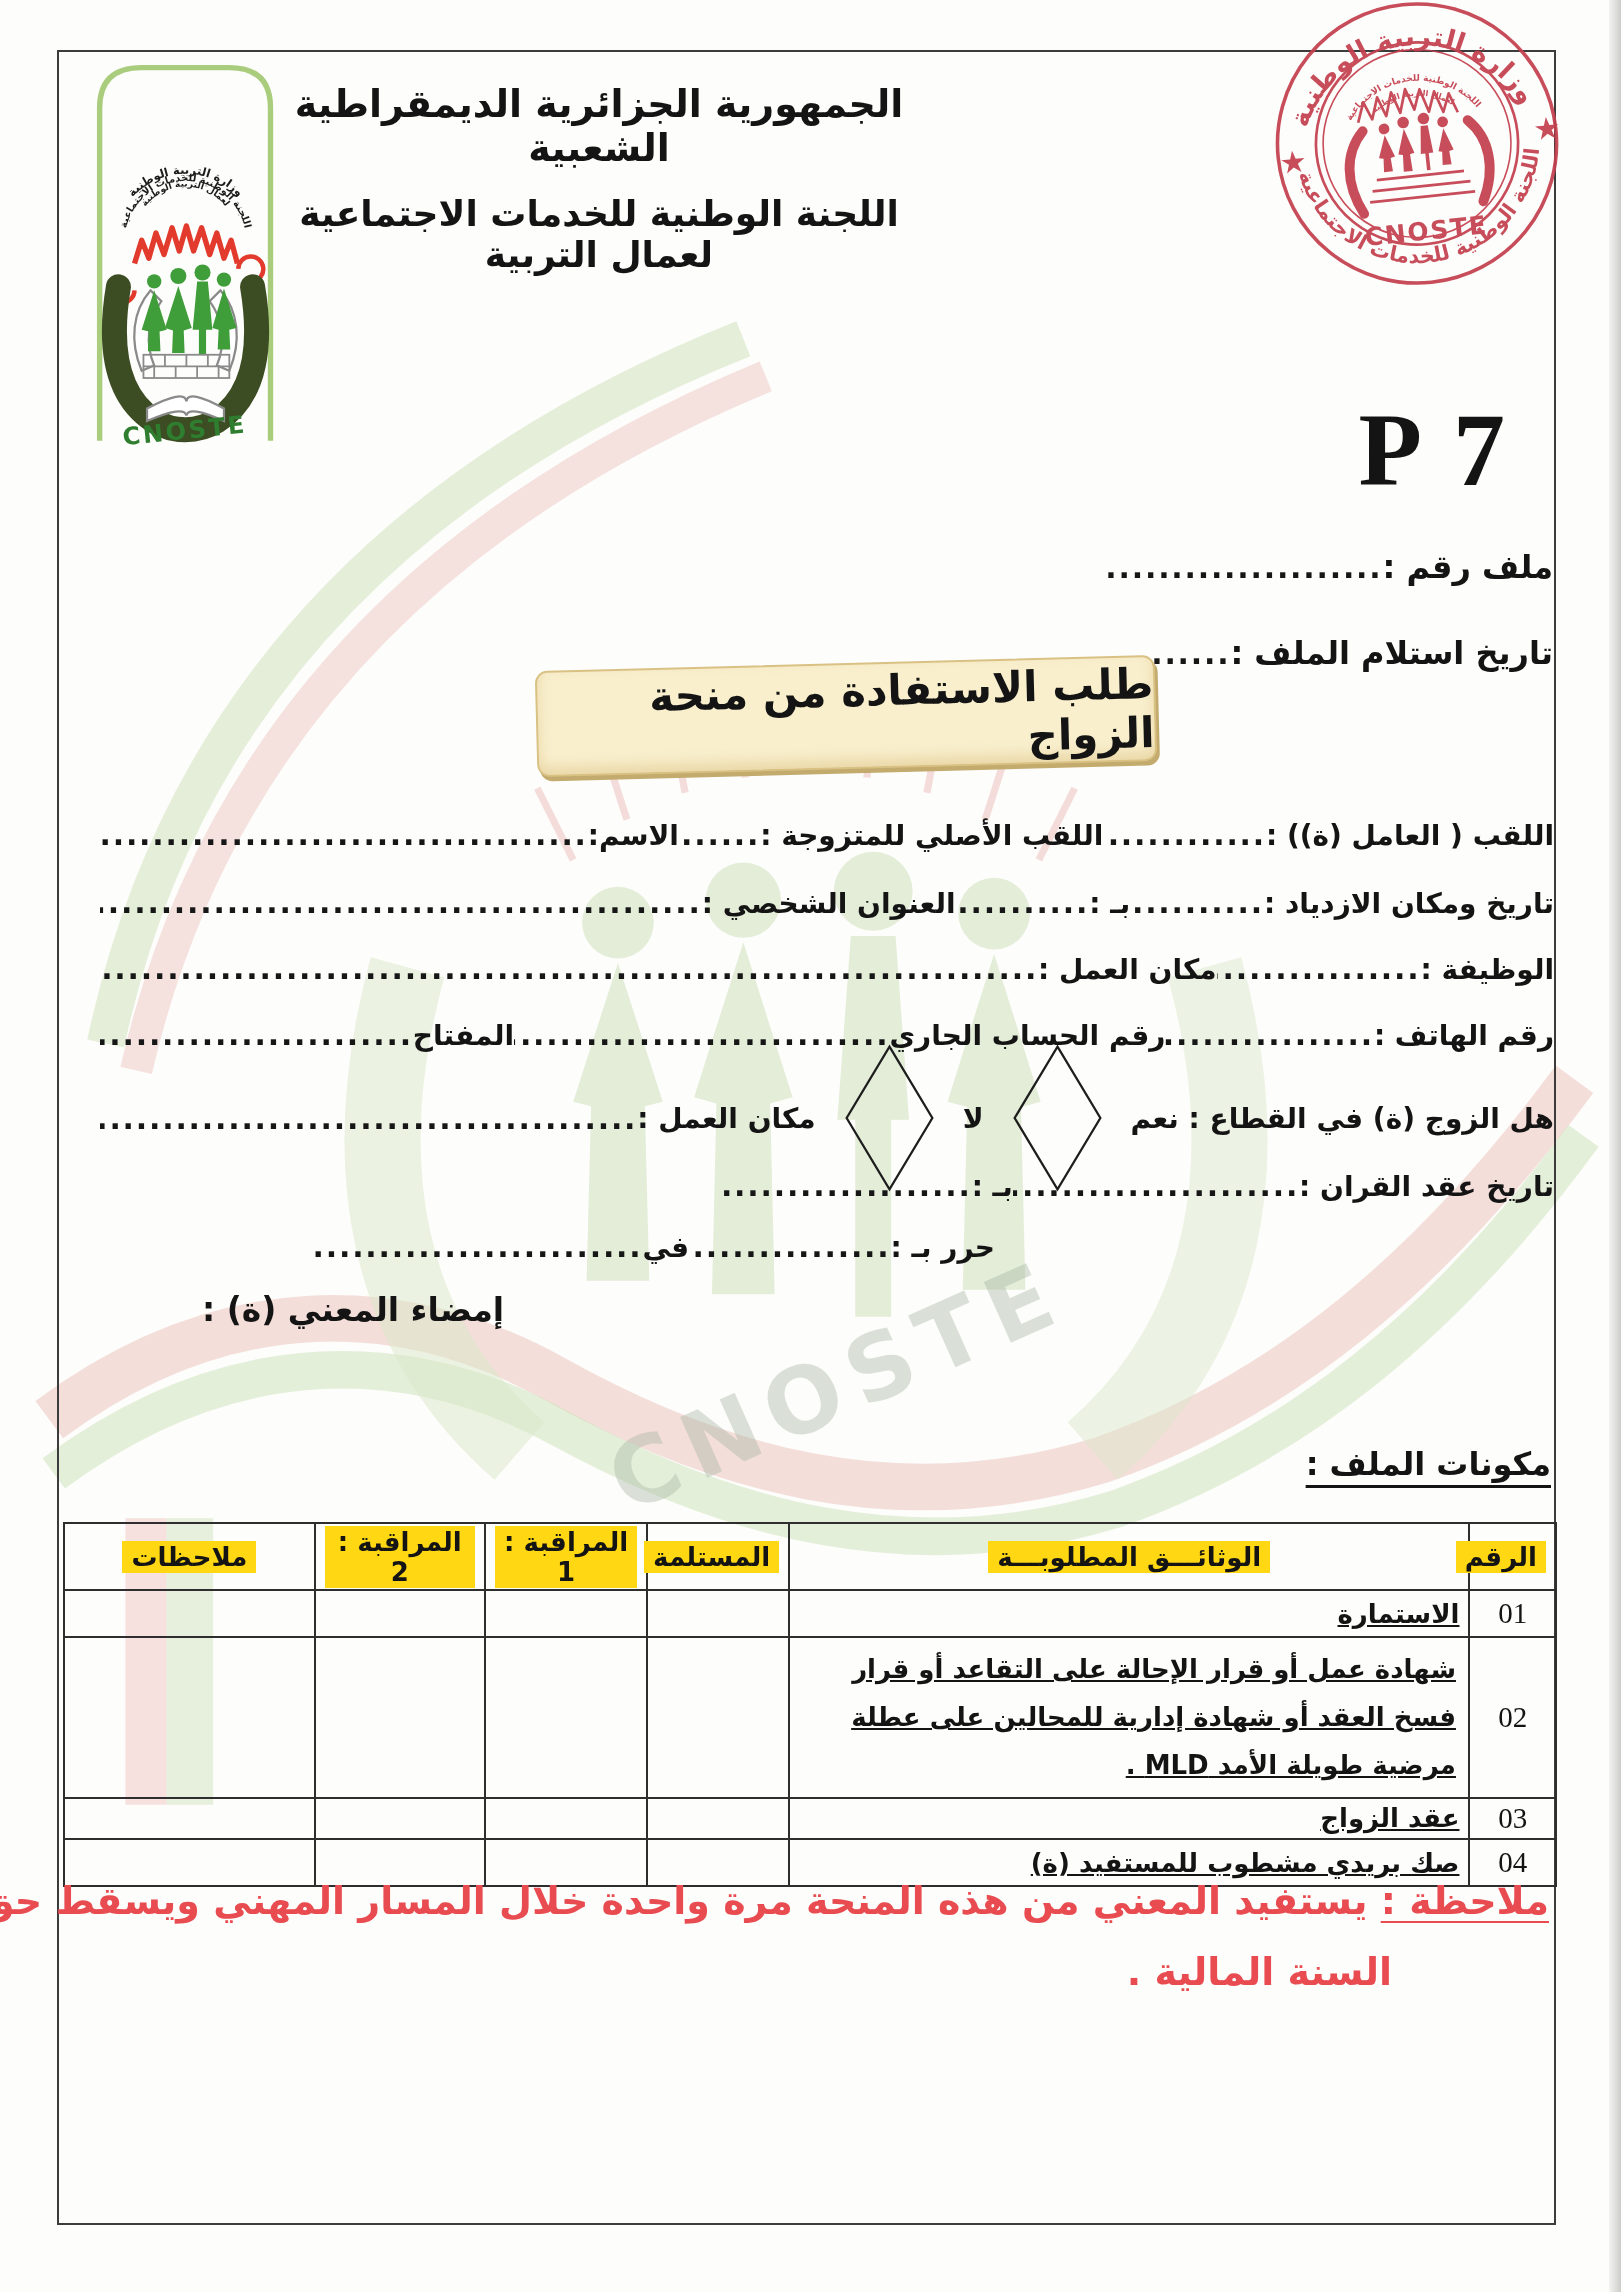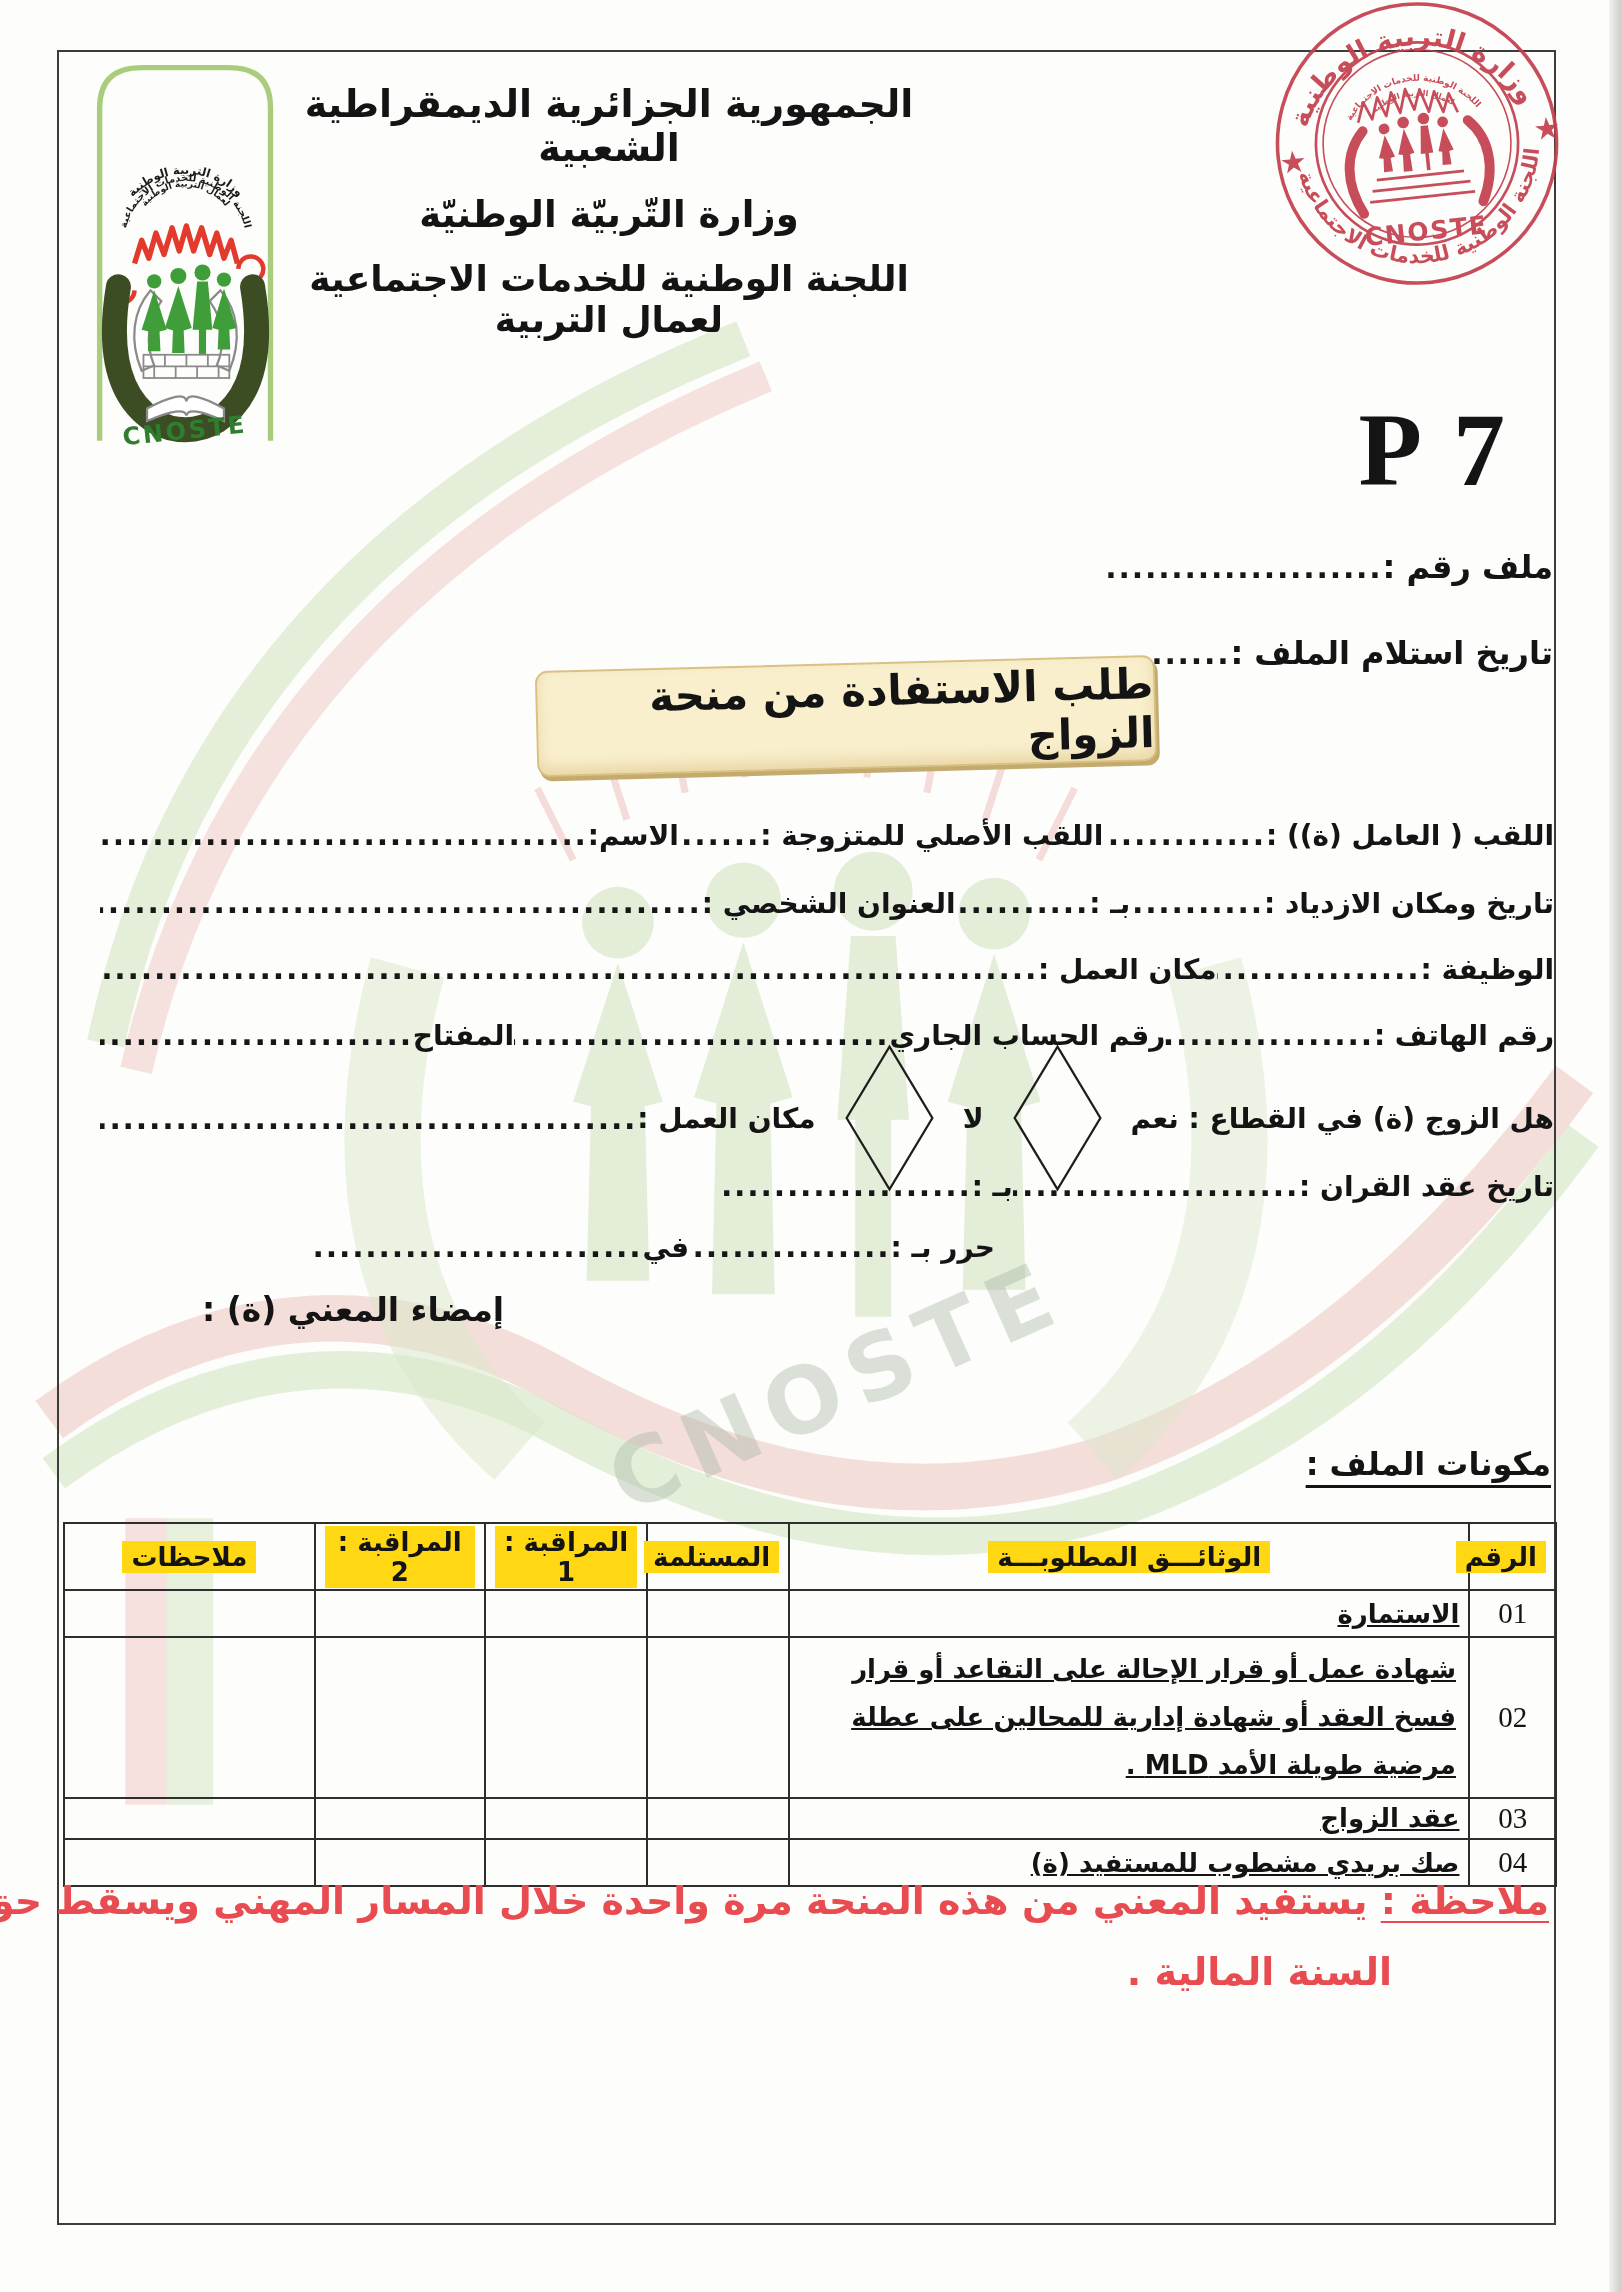--- a/index.html
+++ b/index.html
@@ -7,21 +7,21 @@
     position:relative;width:1621px;height:2293px;margin:0 auto;
     background:#fdfdfb;overflow:hidden;
     font-family:"DejaVu Sans",sans-serif;color:#141414;
   }
   .scan-edge{position:absolute;top:0;right:0;width:12.5px;height:100%;
     background:linear-gradient(to left,rgba(60,60,55,.25),rgba(60,60,55,.05));z-index:6;}
   .frame{position:absolute;left:57px;top:50px;width:1495px;height:2171px;
     border:2.2px solid #3c3c3c;z-index:1;}
   .wm{position:absolute;left:0;top:0;z-index:0;}
 
-  .header-text{position:absolute;left:264px;top:82px;width:690px;text-align:center;
+  .header-text{position:absolute;left:254px;top:82px;width:690px;text-align:center;
     direction:rtl;z-index:2;font-weight:800;}
   .header-text .h1{font-size:38px;margin-bottom:23px;}
   .header-text .h2{font-size:37px;margin-bottom:21.5px;}
   .header-text .h3{font-size:36px;}
 
   .logo{position:absolute;left:88px;top:56px;z-index:2;}
   .stamp{position:absolute;left:1252px;top:0px;z-index:3;opacity:.93;}
 
   .p7{position:absolute;left:1327px;top:390px;width:215px;text-align:center;
     font-family:"Liberation Serif","DejaVu Serif",serif;font-weight:700;
@@ -179,21 +179,20 @@
       <line x1="122" y1="347" x2="122" y2="360"></line>
         <line x1="146" y1="347" x2="146" y2="360"></line>
     </g>
 
     <path d="M 66 394 Q 108 372 110 386 Q 112 372 152 394 L 152 408 Q 112 390 110 402 Q 108 390 66 408 Z" fill="#ffffff" stroke="#8a8a8a" stroke-width="2.5"></path>
     <text x="109" y="428" text-anchor="middle" font-size="27" font-weight="800" letter-spacing="3" fill="#2f7d2f" font-family="DejaVu Sans, sans-serif" transform="rotate(-6 109 428)">CNOSTE</text>
   </svg>
 
   <div class="header-text">
     <div class="h1">الجمهورية الجزائرية الديمقراطية الشعبية</div>
-    <div class="h2">وزارة التّربيّة الوطنيّة</div>
     <div class="h3">اللجنة الوطنية للخدمات الاجتماعية لعمال التربية</div>
   </div>
 
   <svg class="stamp" width="331" height="312" viewBox="0 0 370 348">
     <g transform="rotate(-6 185 165)" fill="none" stroke="#c4404e">
       <circle cx="185" cy="160" r="156" stroke-width="4"></circle>
       <circle cx="185" cy="160" r="113" stroke-width="3"></circle>
       <circle cx="185" cy="160" r="105" stroke-width="1.8"></circle>
       <defs>
         <path id="st-top" d="M 55 165 A 131 131 0 0 1 315 165"></path>

